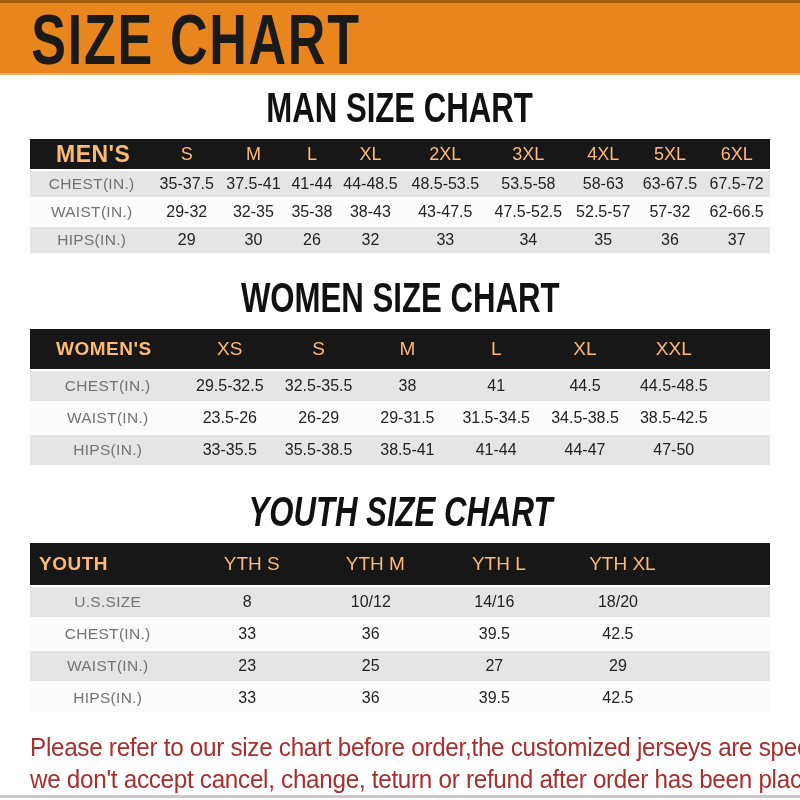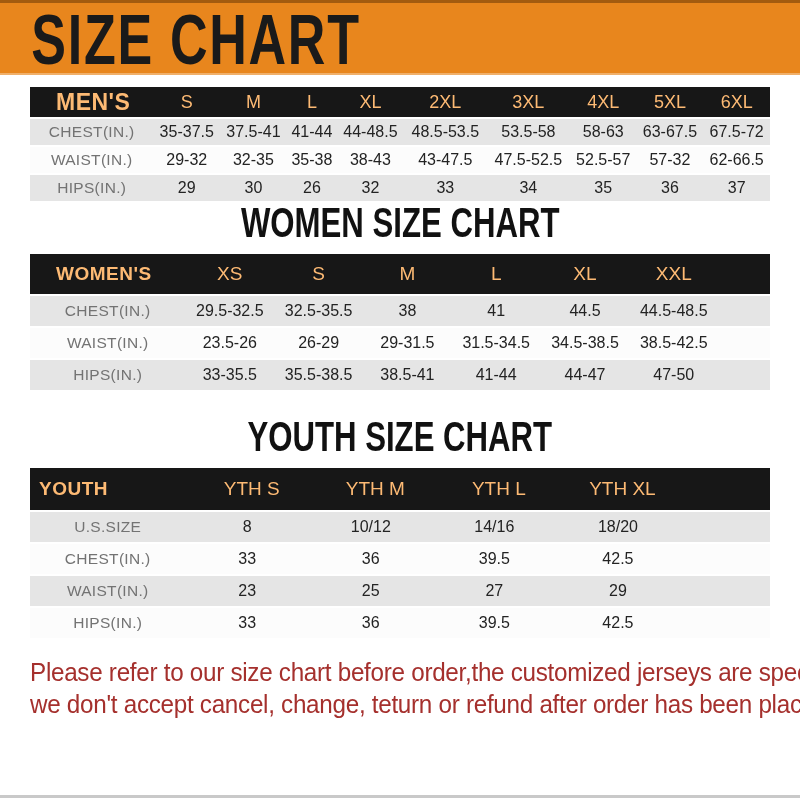--- a/index.html
+++ b/index.html
@@ -27,22 +27,22 @@
   
   .section-heading { text-align:center; line-height:1; }
   .section-heading .ht {
     display:inline-block;
     font-size:38px; font-weight:bold; letter-spacing:0;
     color:#111;
     transform:scale(.82,1.1);
     white-space:nowrap;
   }
   #men-heading   { margin-top:14px; }
-  #women-heading { margin-top:1px; }
-  #youth-heading { margin-top:26px; }
+  #women-heading { margin-top:24px; }
+  #youth-heading { margin-top:26px;font-style:italic; }
 
   
   table.size-table {
     width:740px; margin:10px 30px 0 30px;
     border-collapse:separate; border-spacing:0 2px;
   }
   table.size-table th, table.size-table td { padding:0; }
 
   thead th {
     background:var(--bar-black,#171717);
@@ -93,20 +93,23 @@
 </style>
 </head>
 <body>
 
 <div id="page">
 
   <div class="banner">
     <span class="banner-title">SIZE CHART</span>
   </div>
 
+  <div id="men-heading" class="section-heading">
+    <span class="ht">MAN SIZE CHART</span>
+  </div>
 
   <table class="size-table men-table">
     <thead>
       <tr>
         <th class="tbl-label">MEN'S</th>
         <th>S</th>
         <th>M</th>
         <th>L</th>
         <th>XL</th>
         <th>2XL</th>

